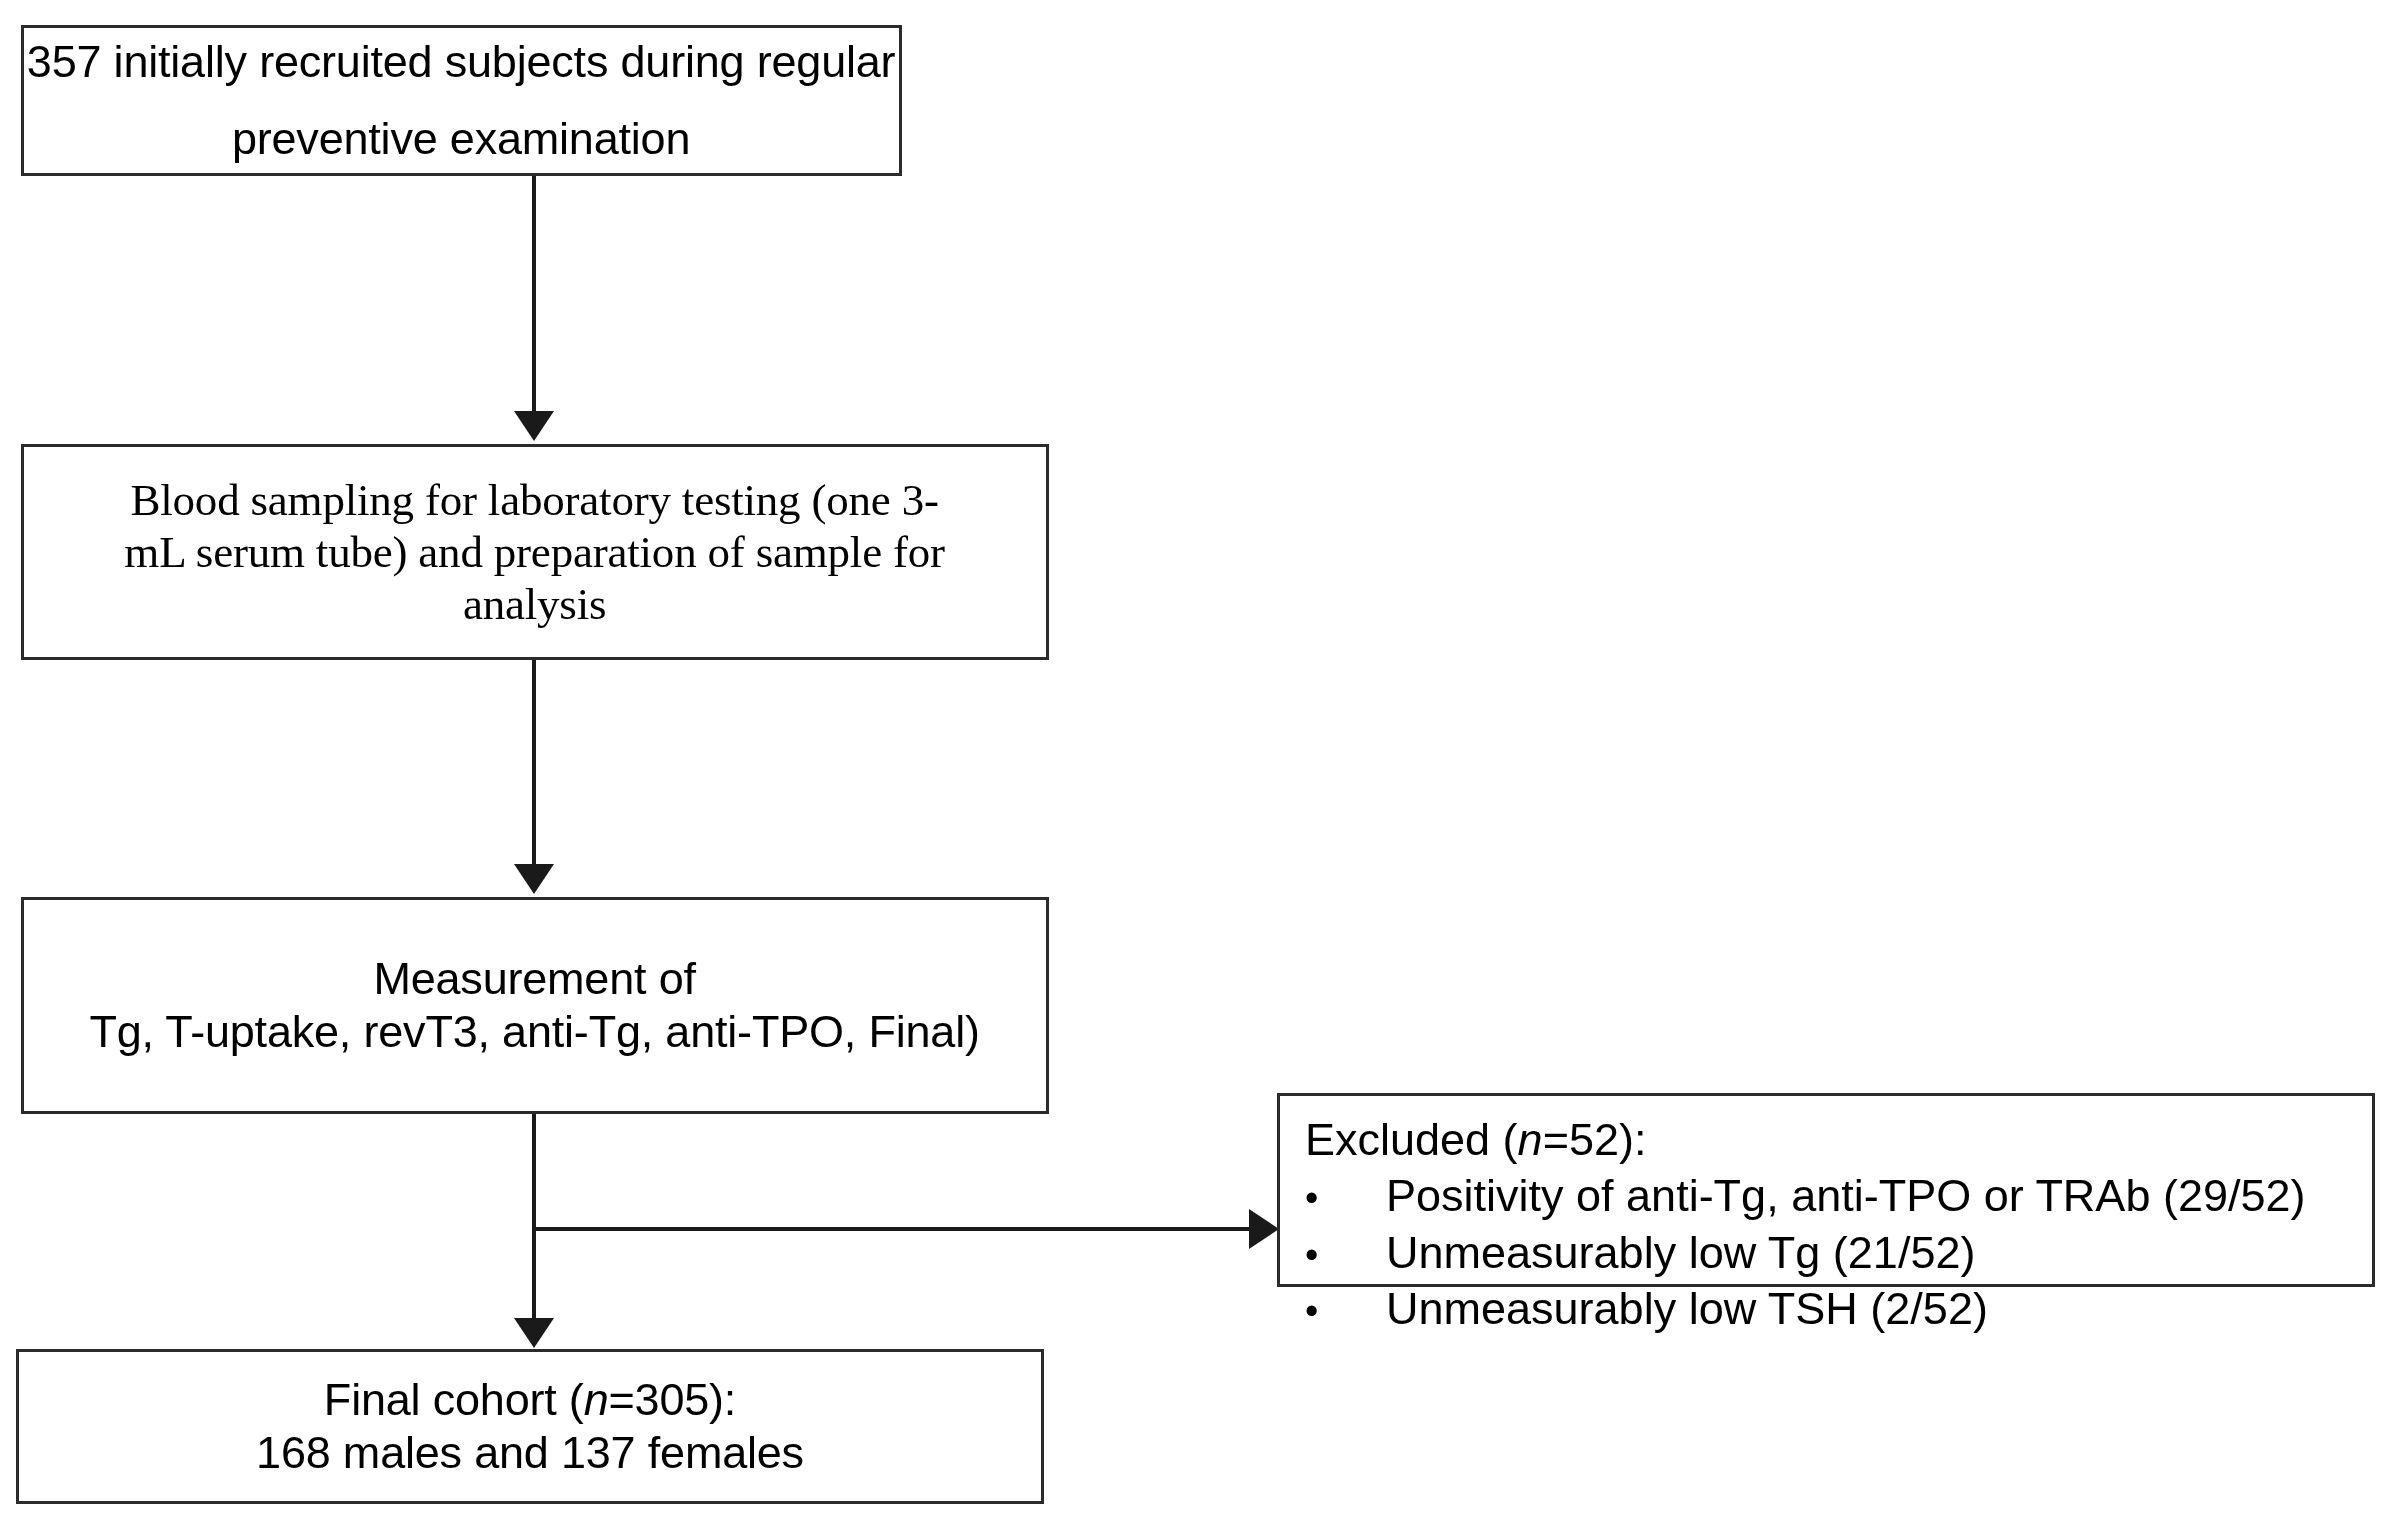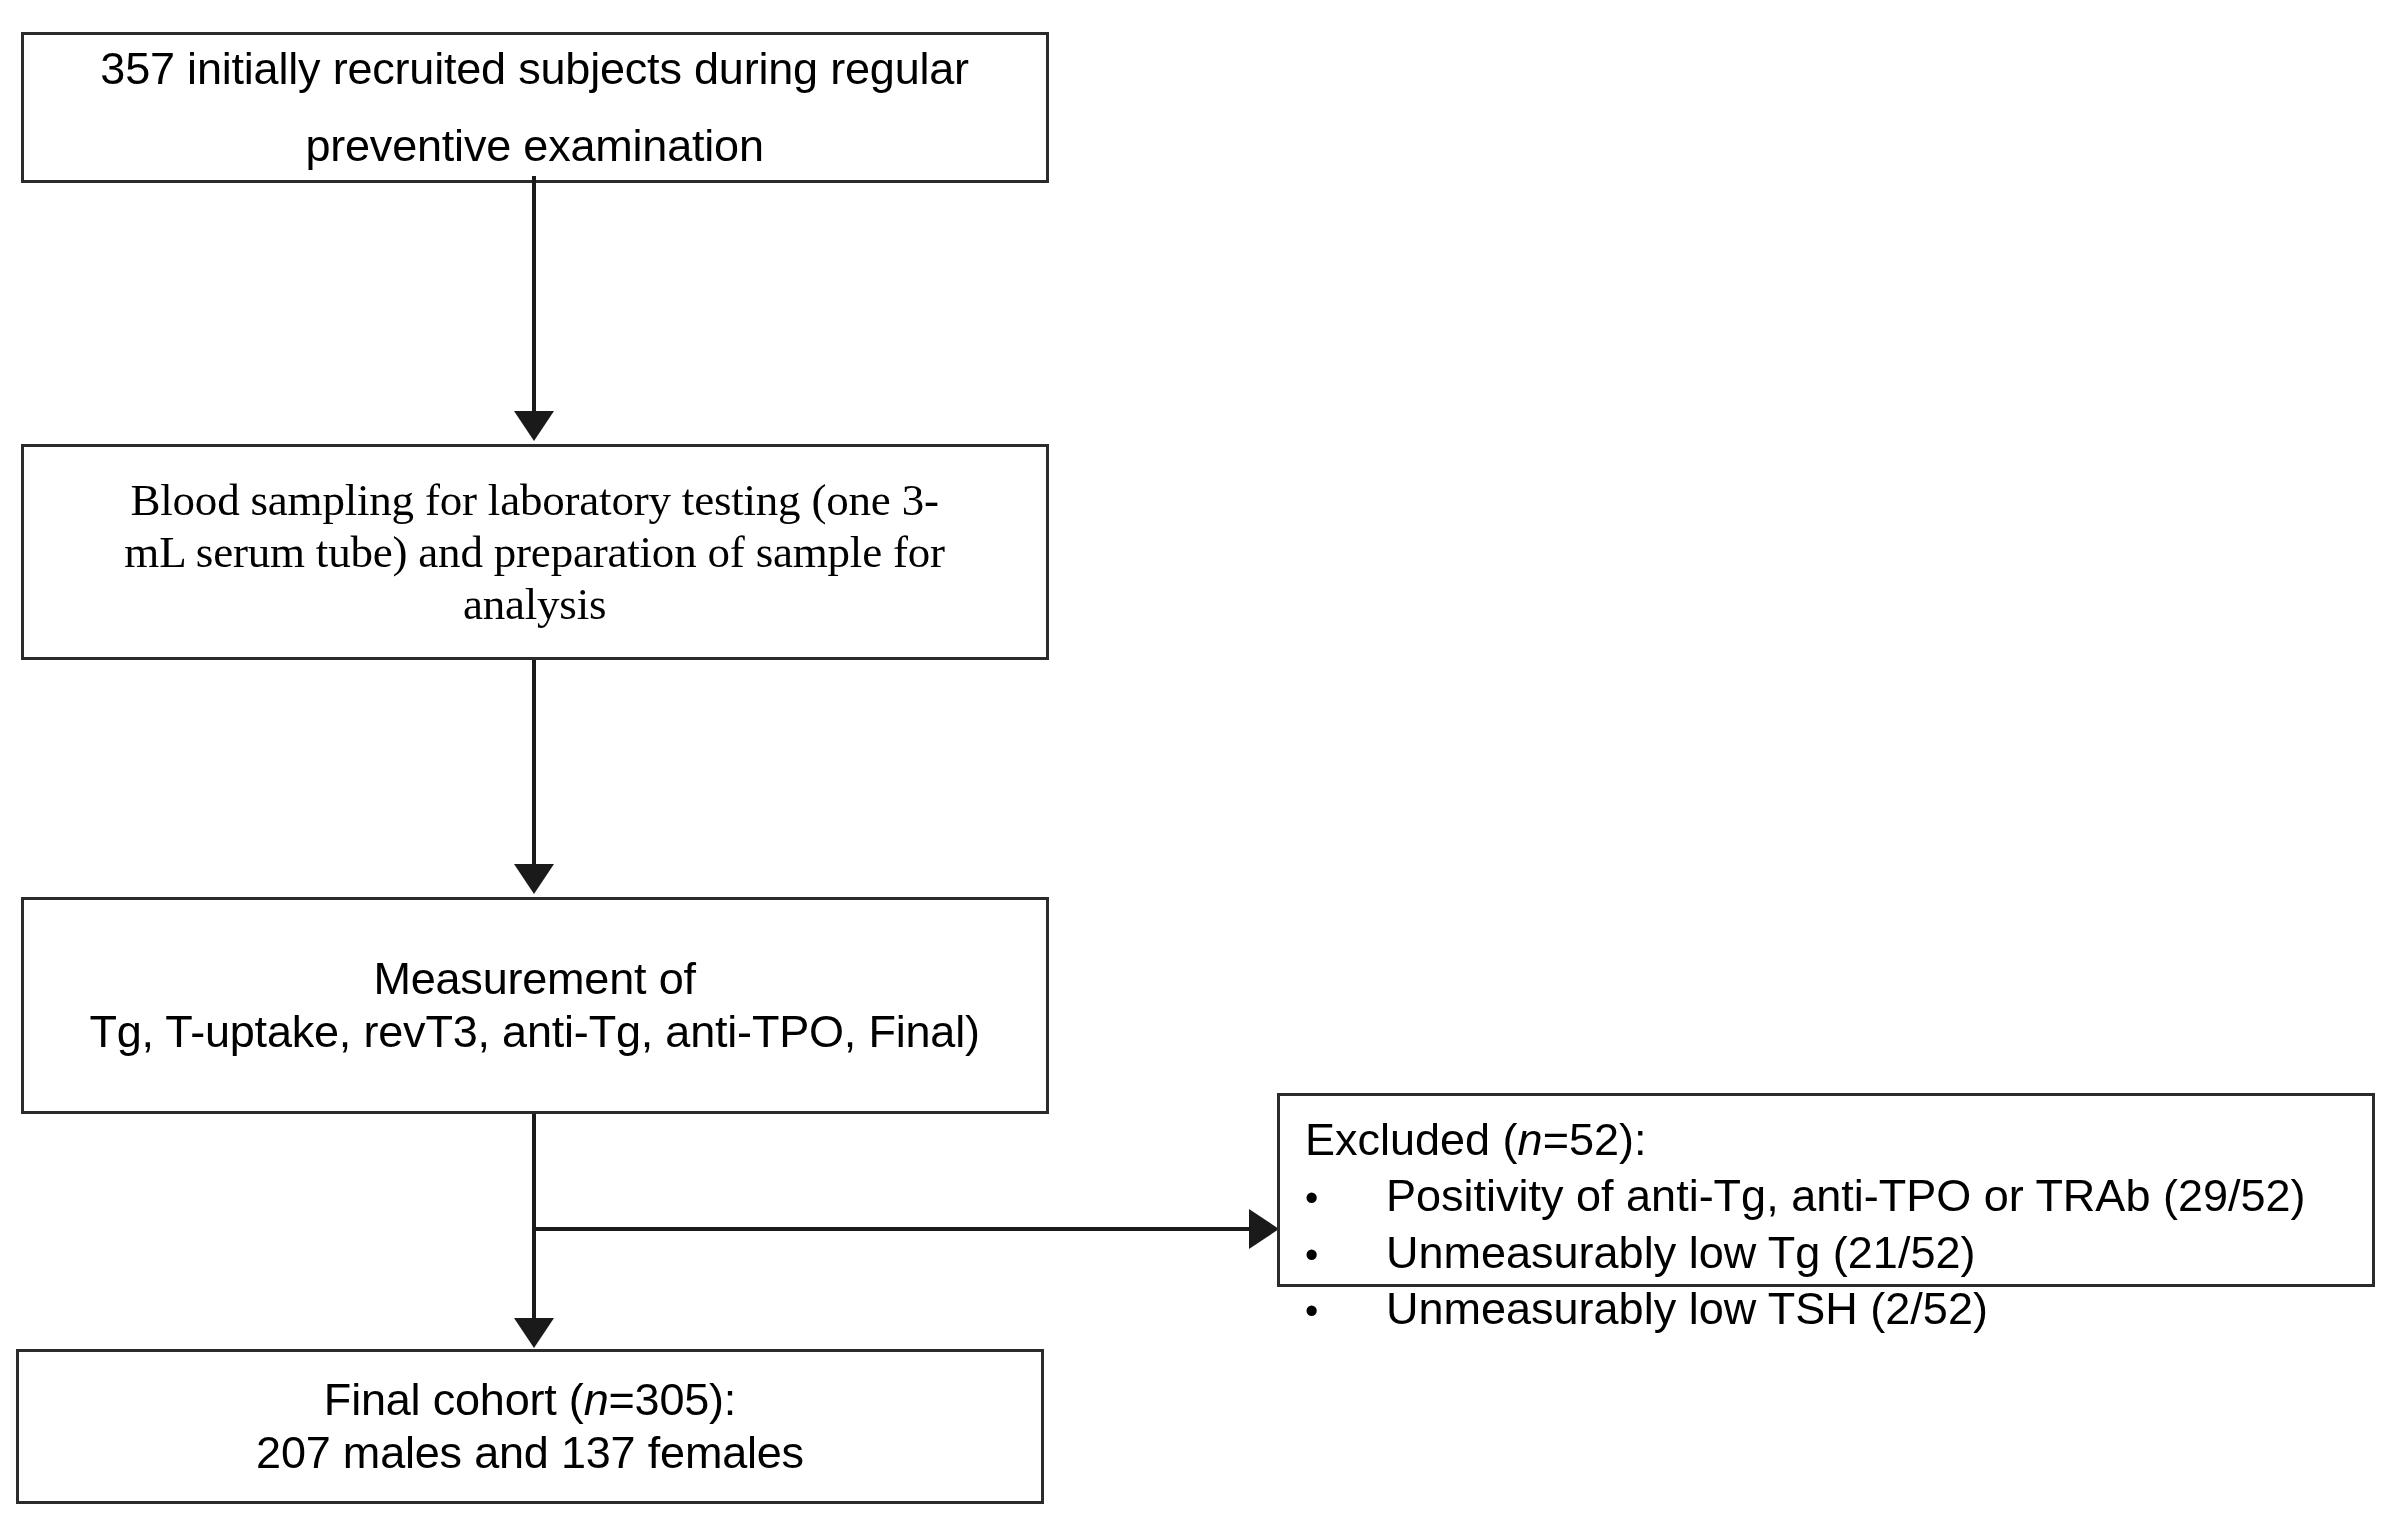--- a/index.html
+++ b/index.html
@@ -33,21 +33,21 @@
   .flow-box .line {
     display: block;
     width: 100%;
     text-align: center;
     font-size: 45px;
     line-height: 1.16;
     letter-spacing: -0.2px;
     white-space: nowrap;
   }
 
-  #box-recruited { left: 20.6px;  top: 32px;   width: 1028px; height: 151px; gap: 24px; }
+  #box-recruited { left: 20.6px;  top: 25px;   width: 881px; height: 151px; gap: 24px; }
   #box-sampling  { left: 20.6px;  top: 444px;  width: 1028px; height: 216px; font-family: Liberation Serif, serif; }
   #box-measure   { left: 20.6px;  top: 897px; width: 1028px; height: 217px; }
   #box-final     { left: 16px;  top: 1349px; width: 1028px; height: 155px; }
 
   
   #box-excluded {
     position: absolute;
     left: 1277px;
     top: 1093px;
     width: 1098px;
@@ -167,17 +167,17 @@
         </li>
       <li>
           <span class="bullet">•</span>
           <span>Unmeasurably low TSH (2/52)</span>
         </li>
     </ul>
   </div>
 
   <div class="flow-box" id="box-final">
     <span class="line"><span>Final cohort (</span><span class="ital">n</span><span>=305):</span></span>
-    <span class="line">207 males and 137 females</span>
+    <span class="line">168 males and 137 females</span>
   </div>
 
 </div>
 
 
 </body></html>

